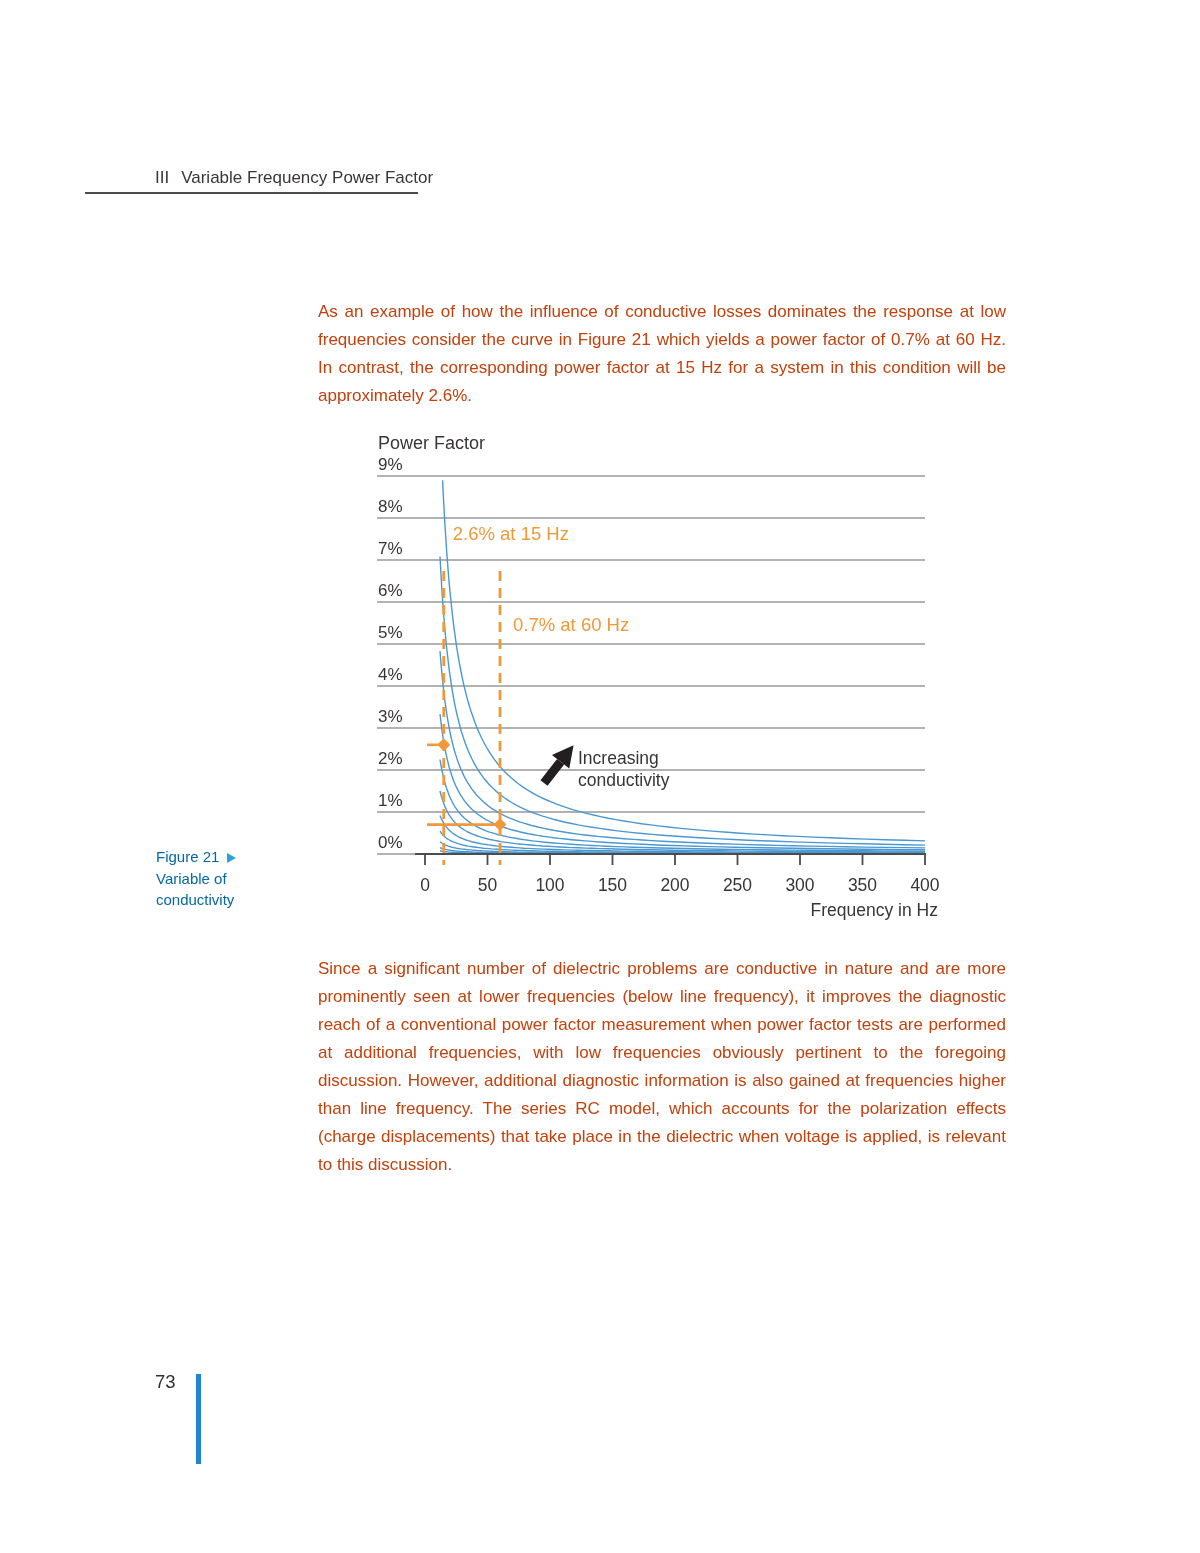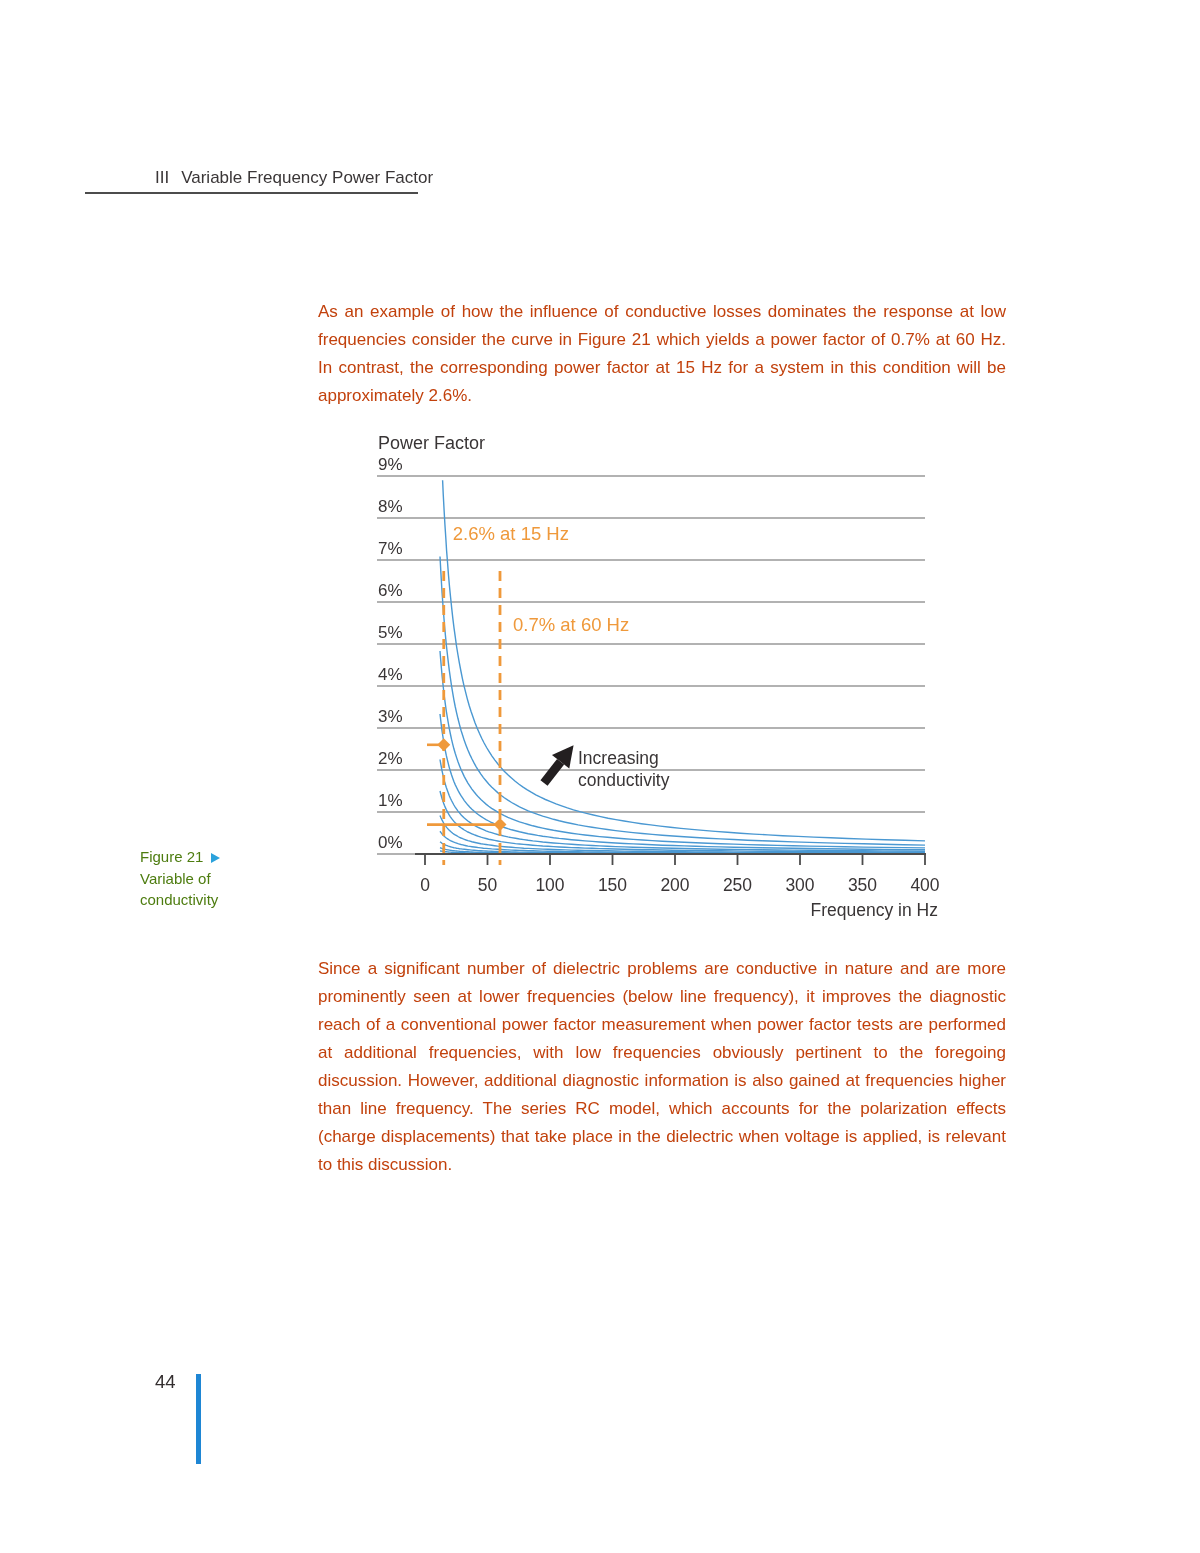--- a/index.html
+++ b/index.html
@@ -11,21 +11,21 @@
   .header-rule{position:absolute;left:85px;top:172px;width:333px;height:1.5px;background:#4c4c4c;}
   
   .body-par{position:absolute;left:318px;width:688px;margin:0;font-size:17px;line-height:28px;
             text-align:justify;color:#c2410c;}
   #par1{top:278px;}
   #par2{top:935px;}
   #par3{top:1174px;}
   
   #chart{position:absolute;left:0;top:0;width:1200px;height:1553px;}
   
-  .fig-caption{position:absolute;left:140px;top:826px;font-size:15px;line-height:21.5px;color:#4d7c0f;}
+  .fig-caption{position:absolute;left:156px;top:826px;font-size:15px;line-height:21.5px;color:#0369a1;}
   .fig-caption .cap-line1{white-space:nowrap;}
   .fig-arrow{display:inline-block;width:0;height:0;border-left:9px solid #2ba2dc;
              border-top:5.5px solid transparent;border-bottom:5.5px solid transparent;
              margin-left:8px;position:relative;top:1px;}
   
   .page-number{position:absolute;left:155px;top:1351px;font-size:18.5px;color:#332e2f;}
   .footer-bar{position:absolute;left:196px;top:1354px;width:5px;height:90px;background:#1e86d4;}
 </style>
 </head>
 <body>
@@ -111,16 +111,16 @@
   <div class="fig-caption">
     <div class="cap-line1">
       <span>Figure 21</span><span class="fig-arrow"></span>
     </div>
     <div>Variable of</div>
     <div>conductivity</div>
   </div>
 
   <p class="body-par" id="par2">Since a significant number of dielectric problems are conductive in nature and are more prominently seen at lower frequencies (below line frequency), it improves the diagnostic reach of a conventional power factor measurement when power factor tests are performed at additional frequencies, with low frequencies obviously pertinent to the foregoing discussion. However, additional diagnostic information is also gained at frequencies higher than line frequency. The series RC model, which accounts for the polarization effects (charge displacements) that take place in the dielectric when voltage is applied, is relevant to this discussion.</p>
 
-  <span class="page-number">44</span>
+  <span class="page-number">73</span>
   <div class="footer-bar"></div>
 
 </div>
 
 </body></html>

